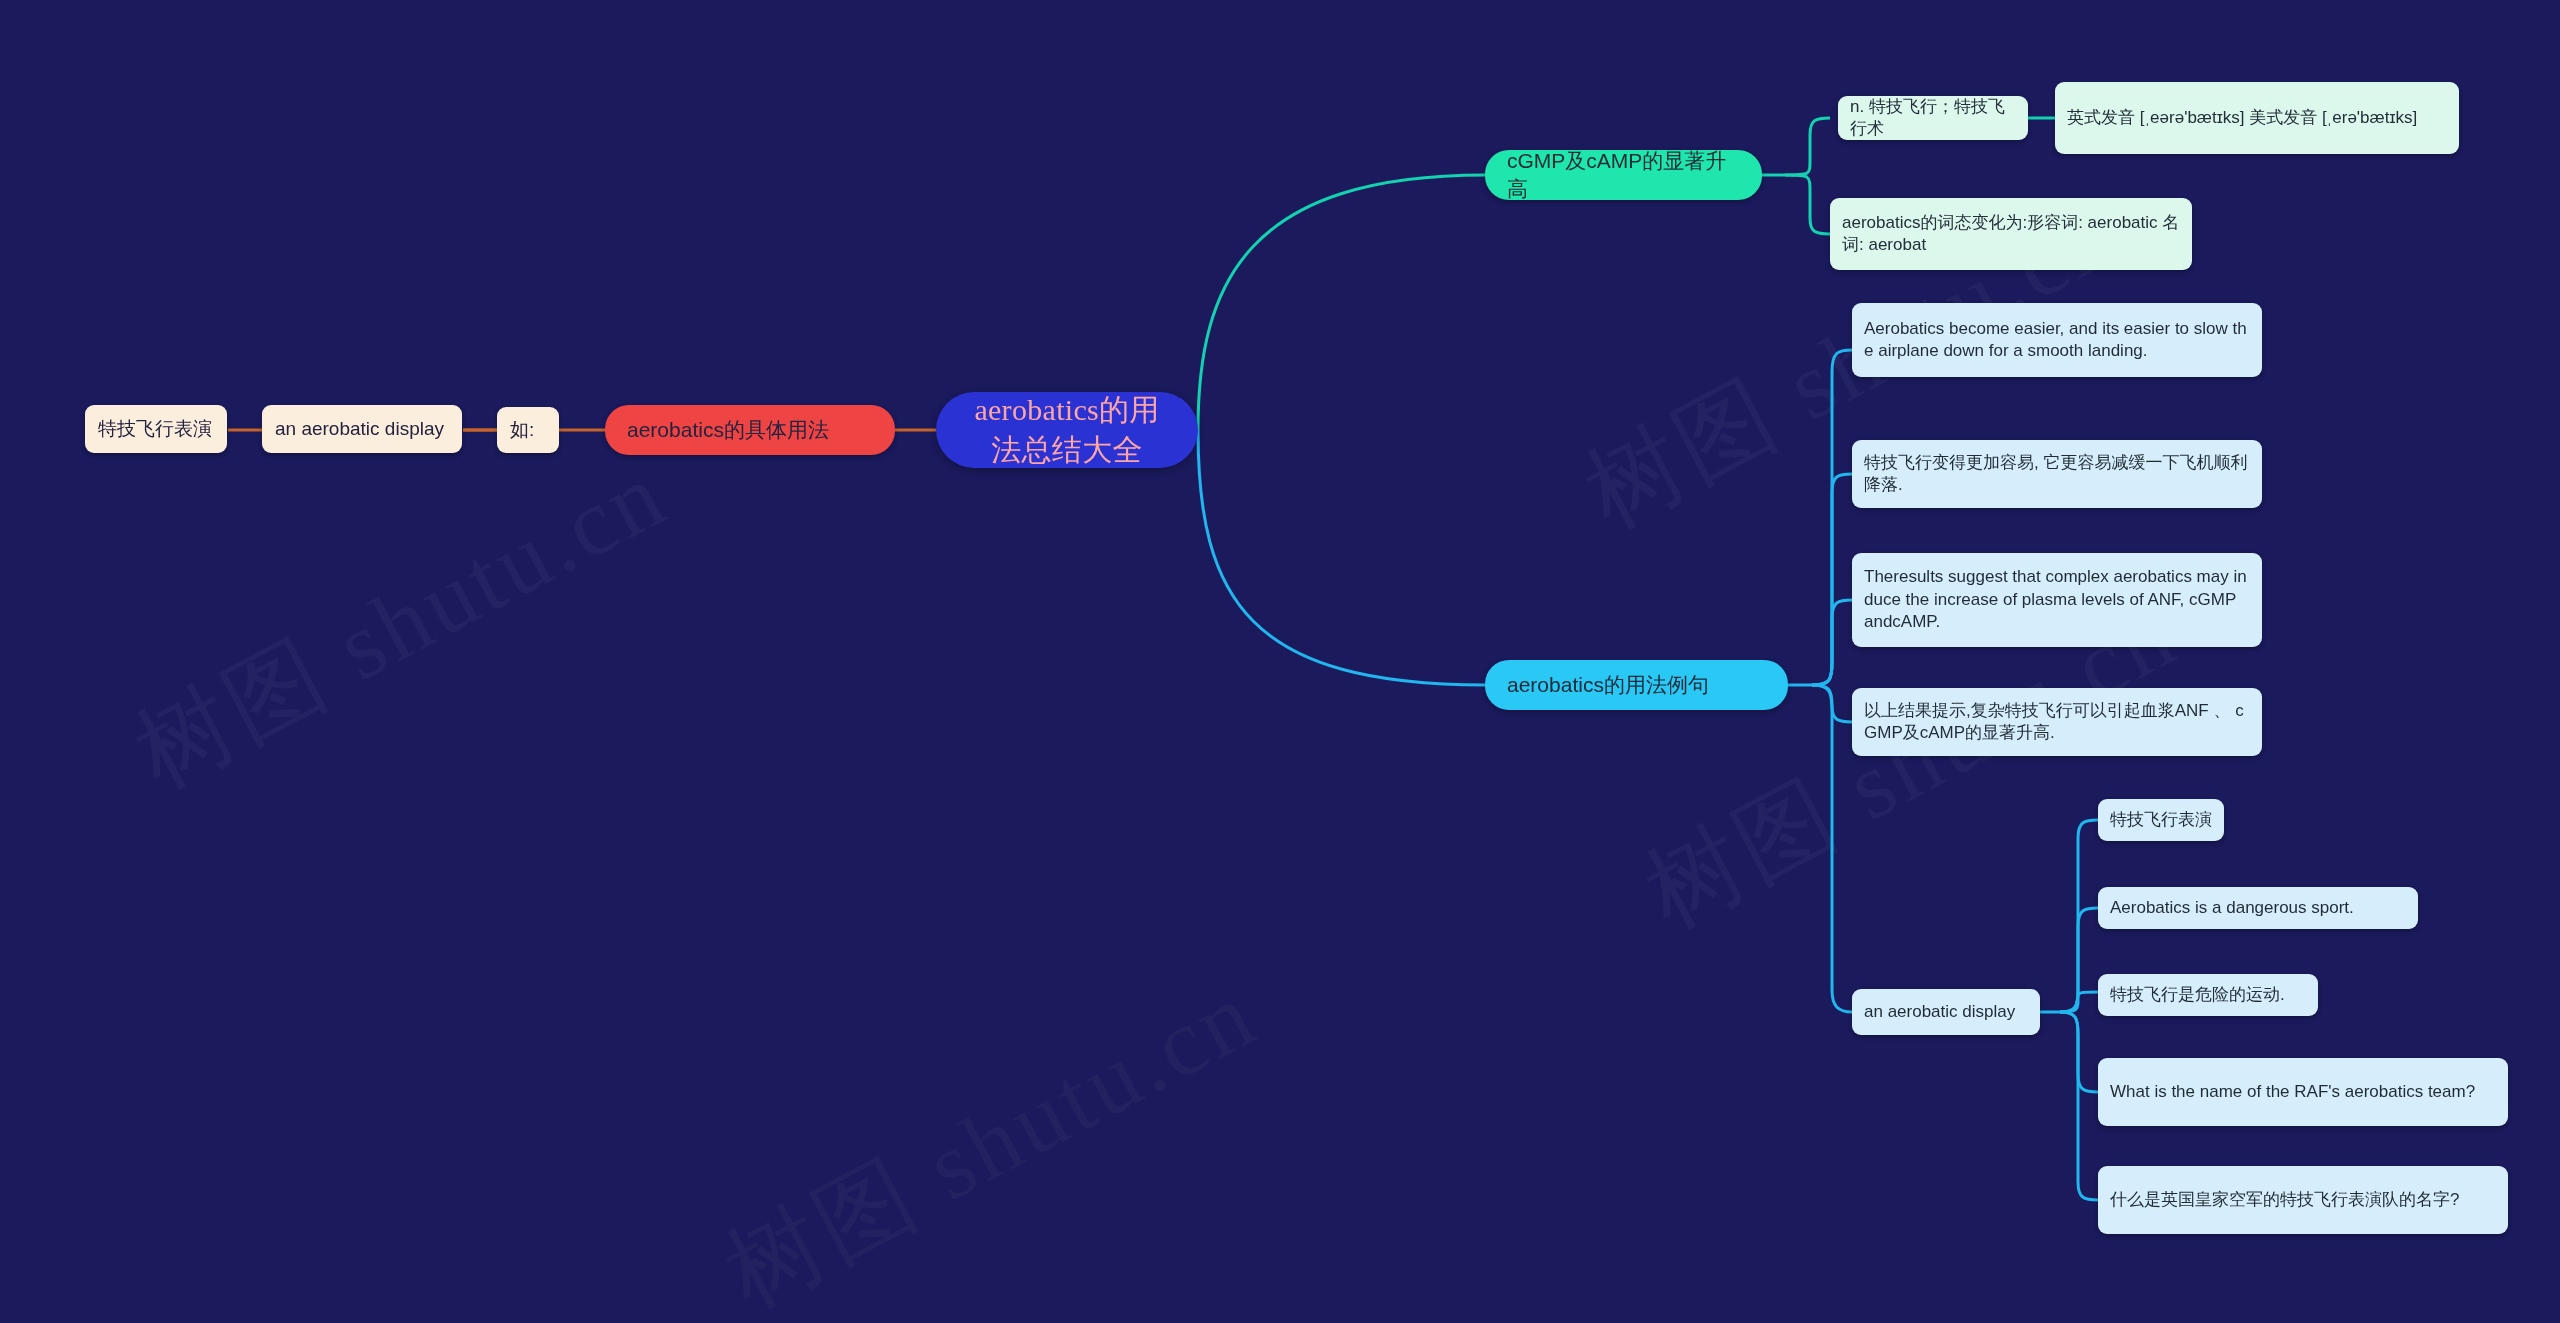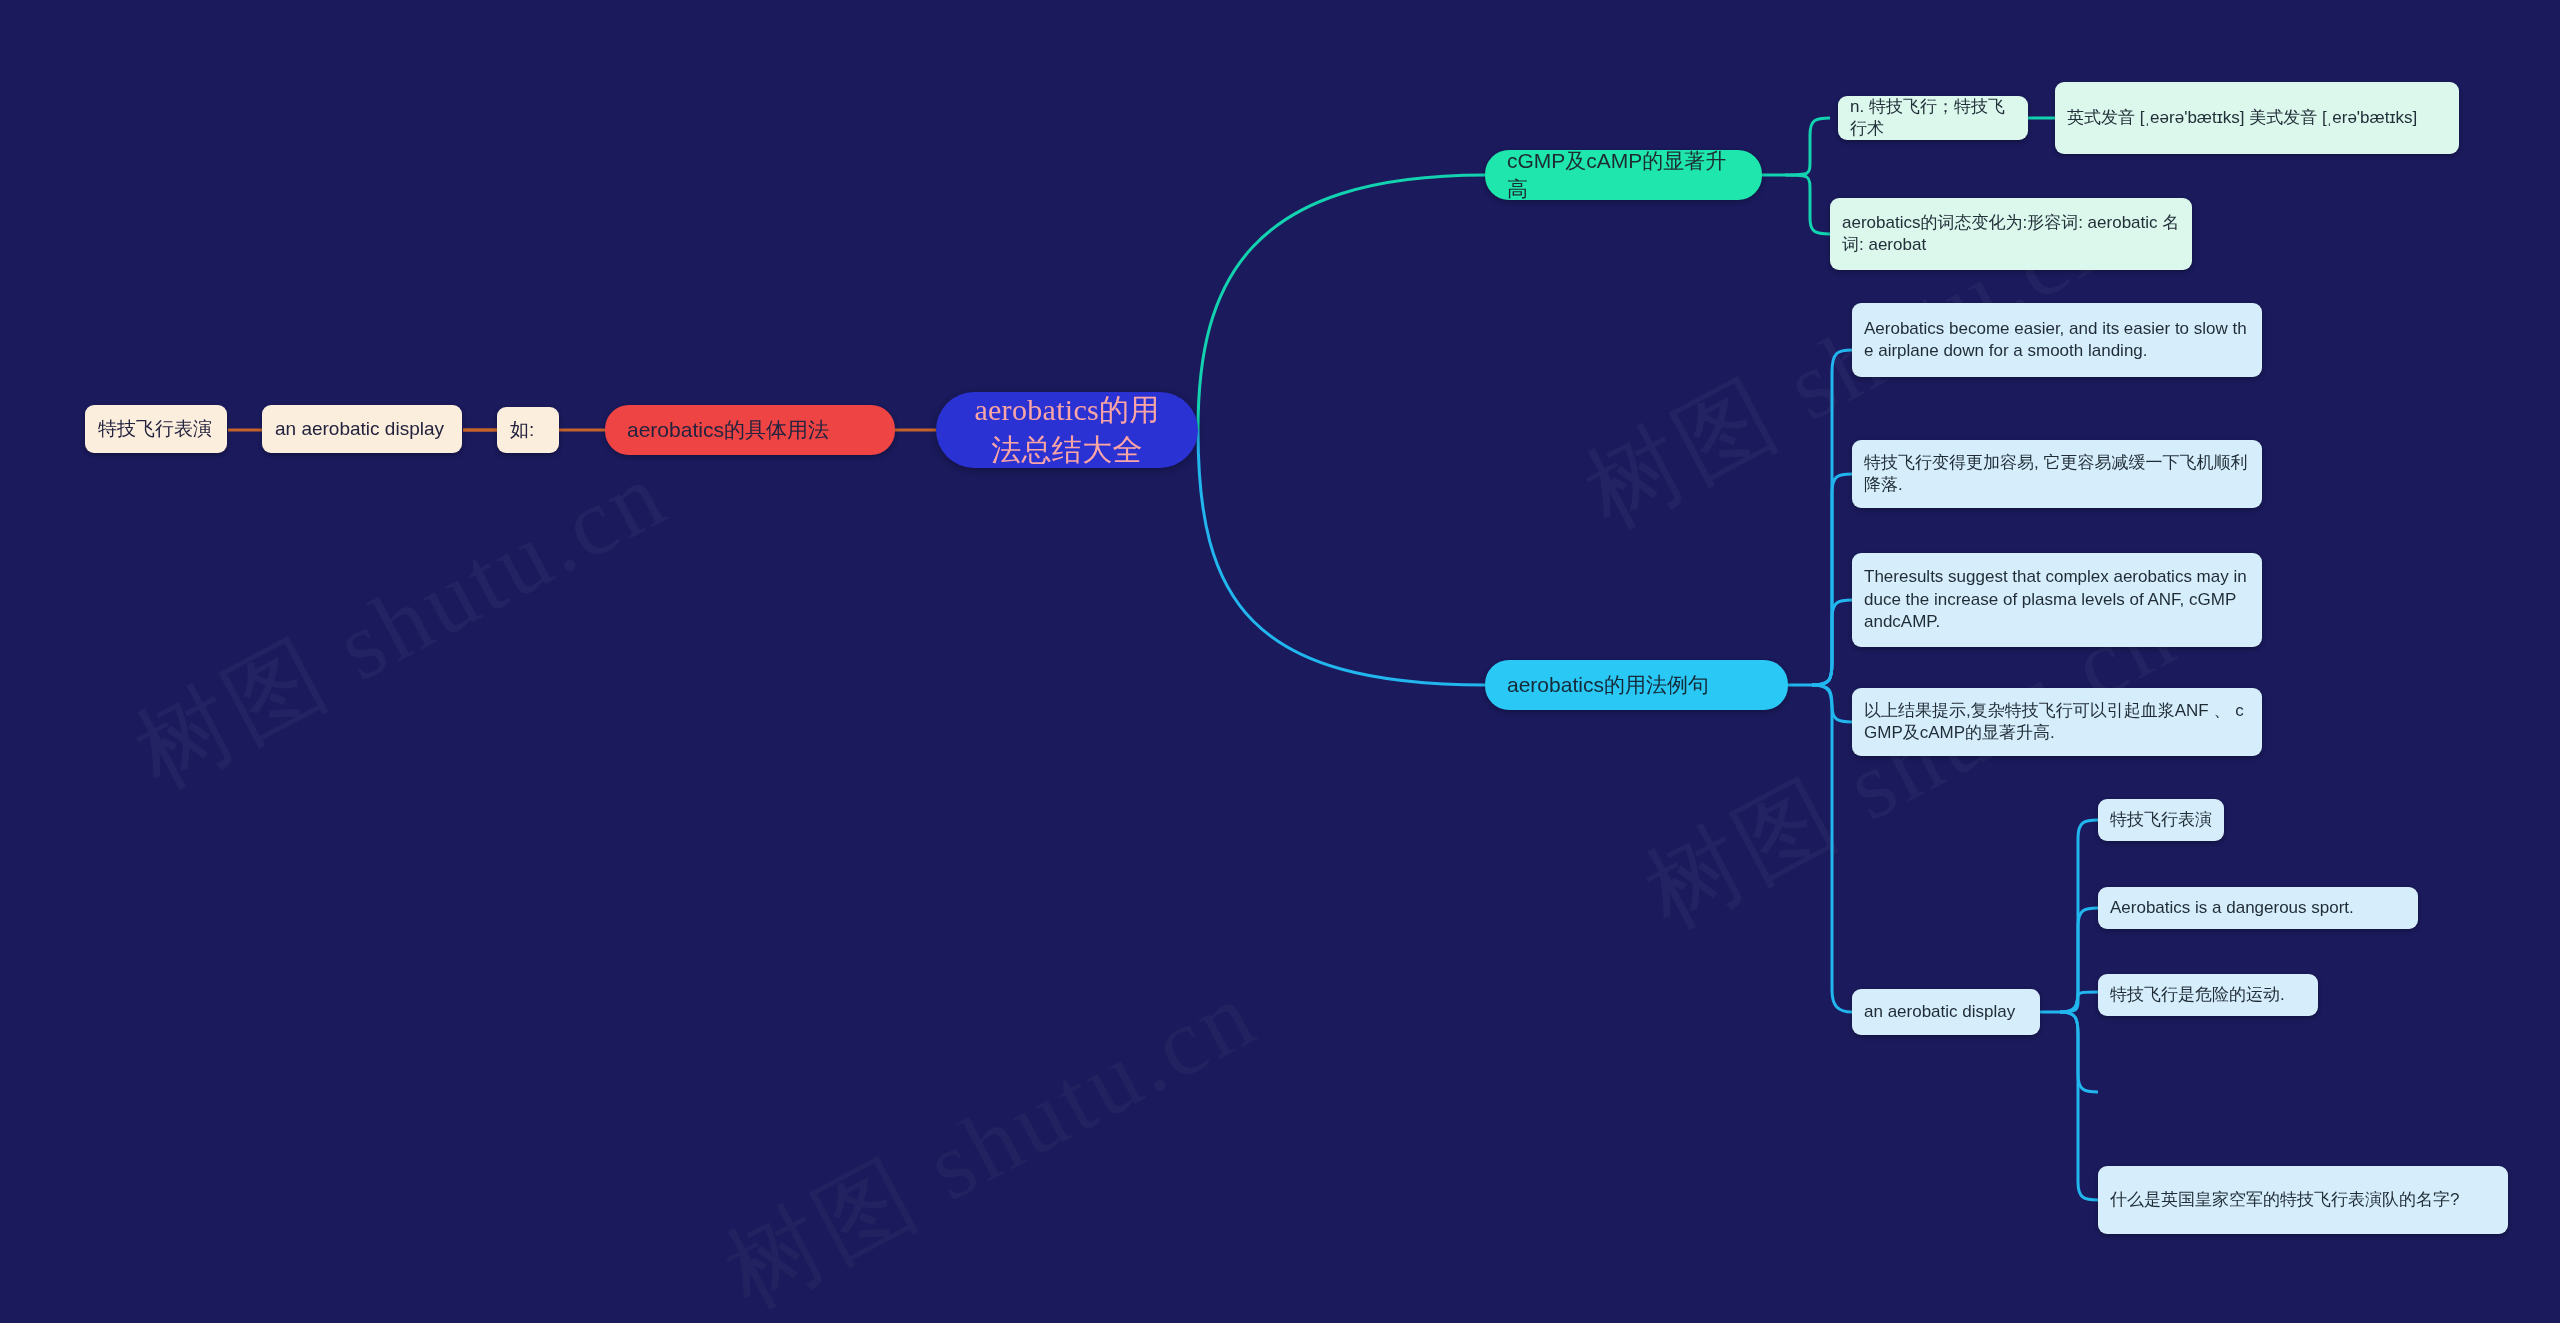--- a/index.html
+++ b/index.html
@@ -237,18 +237,21 @@
   </div>
 
   <div class="node leaf-ice" style="left:2098px; top:887px; width:320px; height:42px;">
     <span class="txt">Aerobatics is a dangerous sport.</span>
   </div>
 
   <div class="node leaf-ice" style="left:2098px; top:974px; width:220px; height:42px;">
     <span class="txt">特技飞行是危险的运动.</span>
   </div>
 
+  <div class="node leaf-ice" style="left:2098px; top:1058px; width:410px; height:68px;">
+    <span class="txt">What is the name of the RAF's aerobatics team?</span>
+  </div>
 
   <div class="node leaf-ice" style="left:2098px; top:1166px; width:410px; height:68px;">
     <span class="txt">什么是英国皇家空军的特技飞行表演队的名字?</span>
   </div>
 
 </div>
 
 </body></html>

